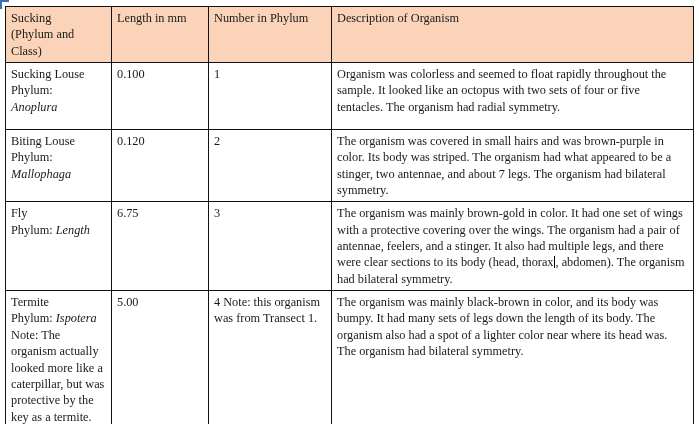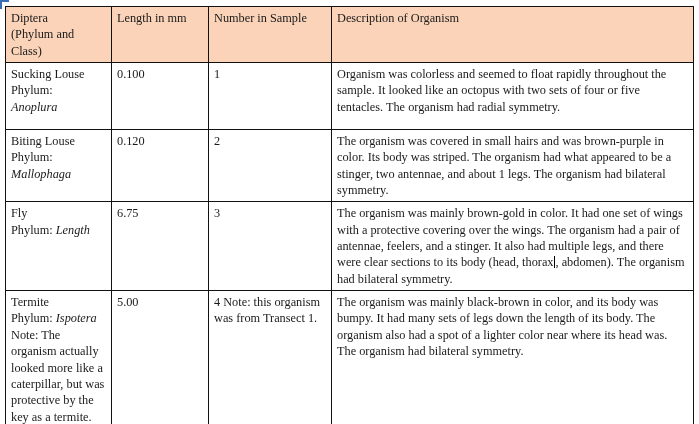--- a/index.html
+++ b/index.html
@@ -95,26 +95,26 @@
 <table id="organism-table">
   <colgroup>
     <col class="c-organism">
     <col class="c-length">
     <col class="c-number">
     <col class="c-desc">
   </colgroup>
   <thead>
     <tr>
       <th>
-        <span class="cell-line">Diptera</span>
+        <span class="cell-line">Sucking</span>
         <span class="cell-line">(Phylum and</span>
         <span class="cell-line">Class)</span>
       </th>
       <th>Length in mm</th>
-      <th>Number in Sample</th>
+      <th>Number in Phylum</th>
       <th>Description of Organism</th>
     </tr>
   </thead>
   <tbody id="table-body">
       <tr class="r1">
         <td>
           <span class="cell-line">Sucking Louse</span>
           <span class="cell-line"><span>Phylum:</span></span>
           <span class="cell-line"><span class="sci">Anoplura</span></span>
         </td>
@@ -123,21 +123,21 @@
         <td><span>Organism was colorless and seemed to float rapidly throughout the sample. It looked like an octopus with two sets of four or five tentacles. The organism had radial symmetry.</span></td>
       </tr>
       <tr class="r2">
         <td>
           <span class="cell-line">Biting Louse</span>
           <span class="cell-line"><span>Phylum:</span></span>
           <span class="cell-line"><span class="sci">Mallophaga</span></span>
         </td>
         <td>0.120</td>
         <td>2</td>
-        <td><span>The organism was covered in small hairs and was brown-purple in color. Its body was striped. The organism had what appeared to be a stinger, two antennae, and about 1 legs. The organism had bilateral symmetry.</span></td>
+        <td><span>The organism was covered in small hairs and was brown-purple in color. Its body was striped. The organism had what appeared to be a stinger, two antennae, and about 7 legs. The organism had bilateral symmetry.</span></td>
       </tr>
       <tr class="r3">
         <td>
           <span class="cell-line">Fly</span>
           <span class="cell-line"><span>Phylum:</span> <span class="sci">Length</span></span>
         </td>
         <td>6.75</td>
         <td>3</td>
         <td><span>The organism was mainly brown-gold in color. It had one set of wings with a protective covering over the wings. The organism had a pair of antennae, feelers, and a stinger. It also had multiple legs, and there were clear sections to its body (head, thorax</span><span class="caret"></span><span>, abdomen). The organism had bilateral symmetry.</span></td>
       </tr>

